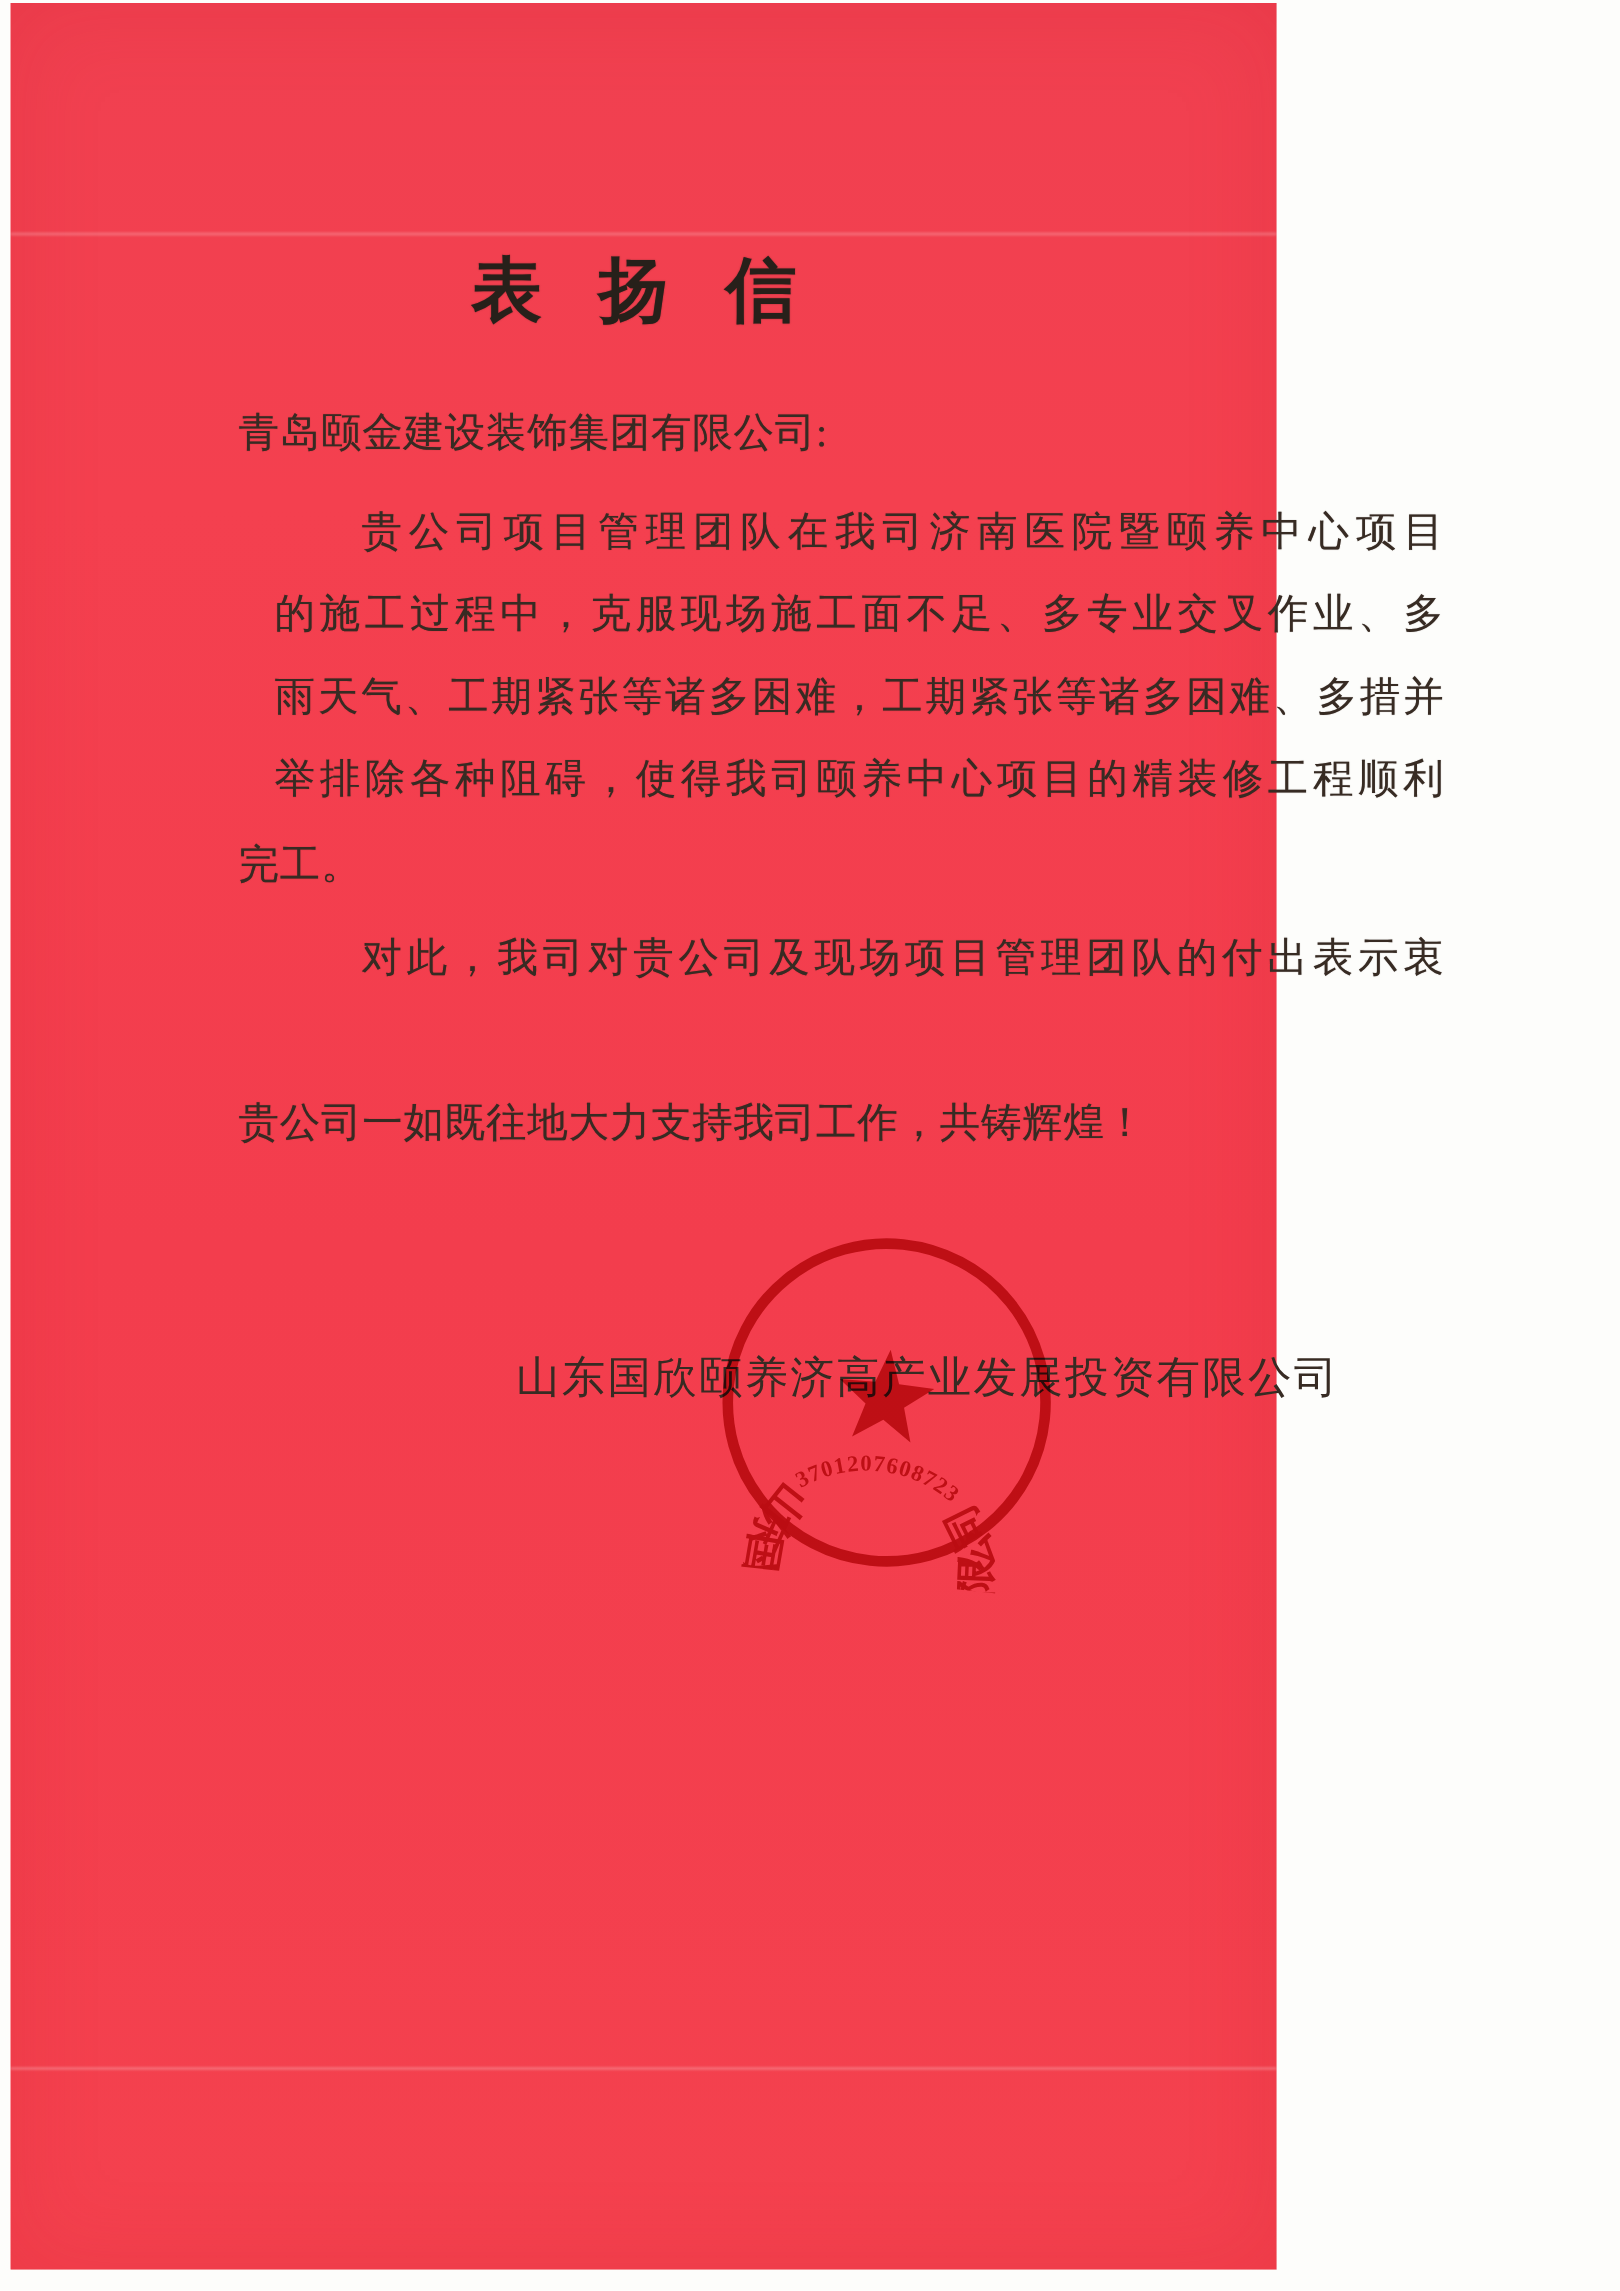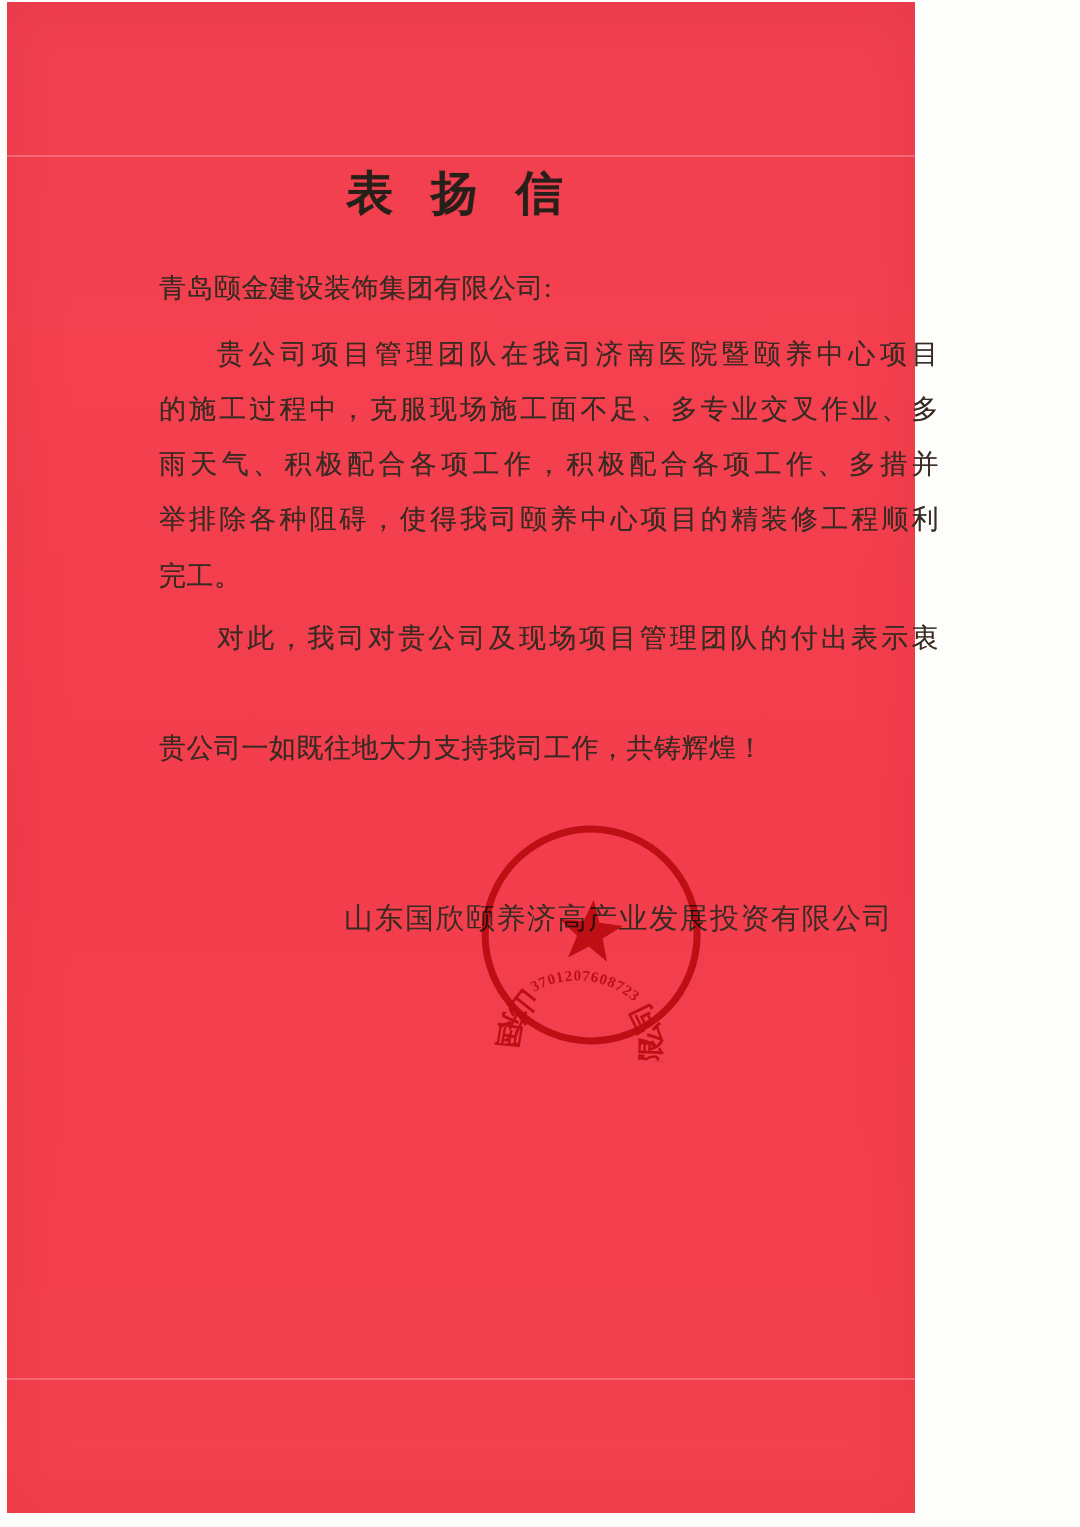--- a/index.html
+++ b/index.html
@@ -1,38 +1,38 @@
 <!DOCTYPE html>
 <html><head>
 <meta charset="utf-8">
 <style>
   * { margin:0; padding:0; box-sizing:border-box; }
   html,body { width:1080px; height:1527px; background:#ffffff; overflow:hidden;
               font-family:"Liberation Serif","DejaVu Serif",serif; }
   .scan-page { position:relative; width:1080px; height:1527px; background:#fdfdfb; }
   .red-paper {
-    position:absolute; left:7px; top:2px; width:908px; height:1511px;
+    position:absolute; left:7px; top:2px; width:844px; height:1511px;
     background:linear-gradient(180deg,#f04050 0%,#f4404f 22%,#f33d4d 55%,#f4414e 100%);
     box-shadow:inset 0 0 60px rgba(200,30,40,0.18);
   }
   .fold-line { position:absolute; left:0; width:100%; height:2px;
                background:rgba(255,255,255,0.22); filter:blur(0.6px); }
   .fold-top { top:153px; }
   .fold-bottom { top:1376px; }
   .letter-title {
     position:absolute; left:0; top:160px; width:100%;
     text-align:center; font-size:47px; font-weight:bold; color:#27201a;
     letter-spacing:13px; text-shadow:0 0 1px rgba(40,25,20,0.55);
   }
   .t-line {
     position:absolute; left:152px; width:780px; font-size:27px;
     color:#372b23; letter-spacing:0.5px; white-space:nowrap;
     text-shadow:0 0 0.6px rgba(45,30,25,0.5);
   }
-  .t-line.fill { white-space:normal; text-align:justify; text-align-last:justify; }
+  .t-line.fill { white-space:normal; text-align:justify; text-align-last:justify;margin-left:24px; }
   .t-line.indent { text-indent:58px; }
   .salutation { top:268px; }
   .l1 { top:334px; } .l2 { top:389px; } .l3 { top:444px; }
   .l4 { top:499px; } .l5 { top:556px; }
   .l6 { top:618px; } .l7 { top:673px; } .l8 { top:728px; }
   .signature-company { position:absolute; left:337px; top:897px; font-size:29px;
                        color:#372b23; letter-spacing:1.5px; white-space:nowrap; }
   .signature-date { position:absolute; left:452px; top:954px; font-size:29px;
                     color:#372b23; letter-spacing:2px; white-space:nowrap; }
   .seal {
@@ -49,21 +49,21 @@
 
     <div class="fold-line fold-top"></div>
     <div class="fold-line fold-bottom"></div>
 
     <div class="letter-title">表 扬 信</div>
 
     <div class="t-line salutation">青岛颐金建设装饰集团有限公司:</div>
 
     <div class="t-line fill indent l1">贵公司项目管理团队在我司济南医院暨颐养中心项目</div>
     <div class="t-line fill l2">的施工过程中，克服现场施工面不足、多专业交叉作业、多</div>
-    <div class="t-line fill l3">雨天气、积极配合各项工作，积极配合各项工作、多措并</div>
+    <div class="t-line fill l3">雨天气、工期紧张等诸多困难，工期紧张等诸多困难、多措并</div>
     <div class="t-line fill l4">举排除各种阻碍，使得我司颐养中心项目的精装修工程顺利</div>
     <div class="t-line l5">完工。</div>
     <div class="t-line fill indent l6">对此，我司对贵公司及现场项目管理团队的付出表示衷</div>
     <div class="t-line l8">贵公司一如既往地大力支持我司工作，共铸辉煌！</div>
 
     <div class="signature-company">山东国欣颐养济高产业发展投资有限公司</div>
 
     <svg class="seal" viewBox="0 0 230 230">
       <circle cx="115" cy="114" r="105" fill="none" stroke="#c1232d" stroke-width="7" opacity="0.95"></circle>
       <polygon points="114,79 121.9,101.1 145.4,101.8 126.8,116.2 133.4,138.7 114,125.5 94.6,138.7 101.2,116.2 82.6,101.8 106.1,101.1" fill="#c1232d" opacity="0.95"></polygon>

